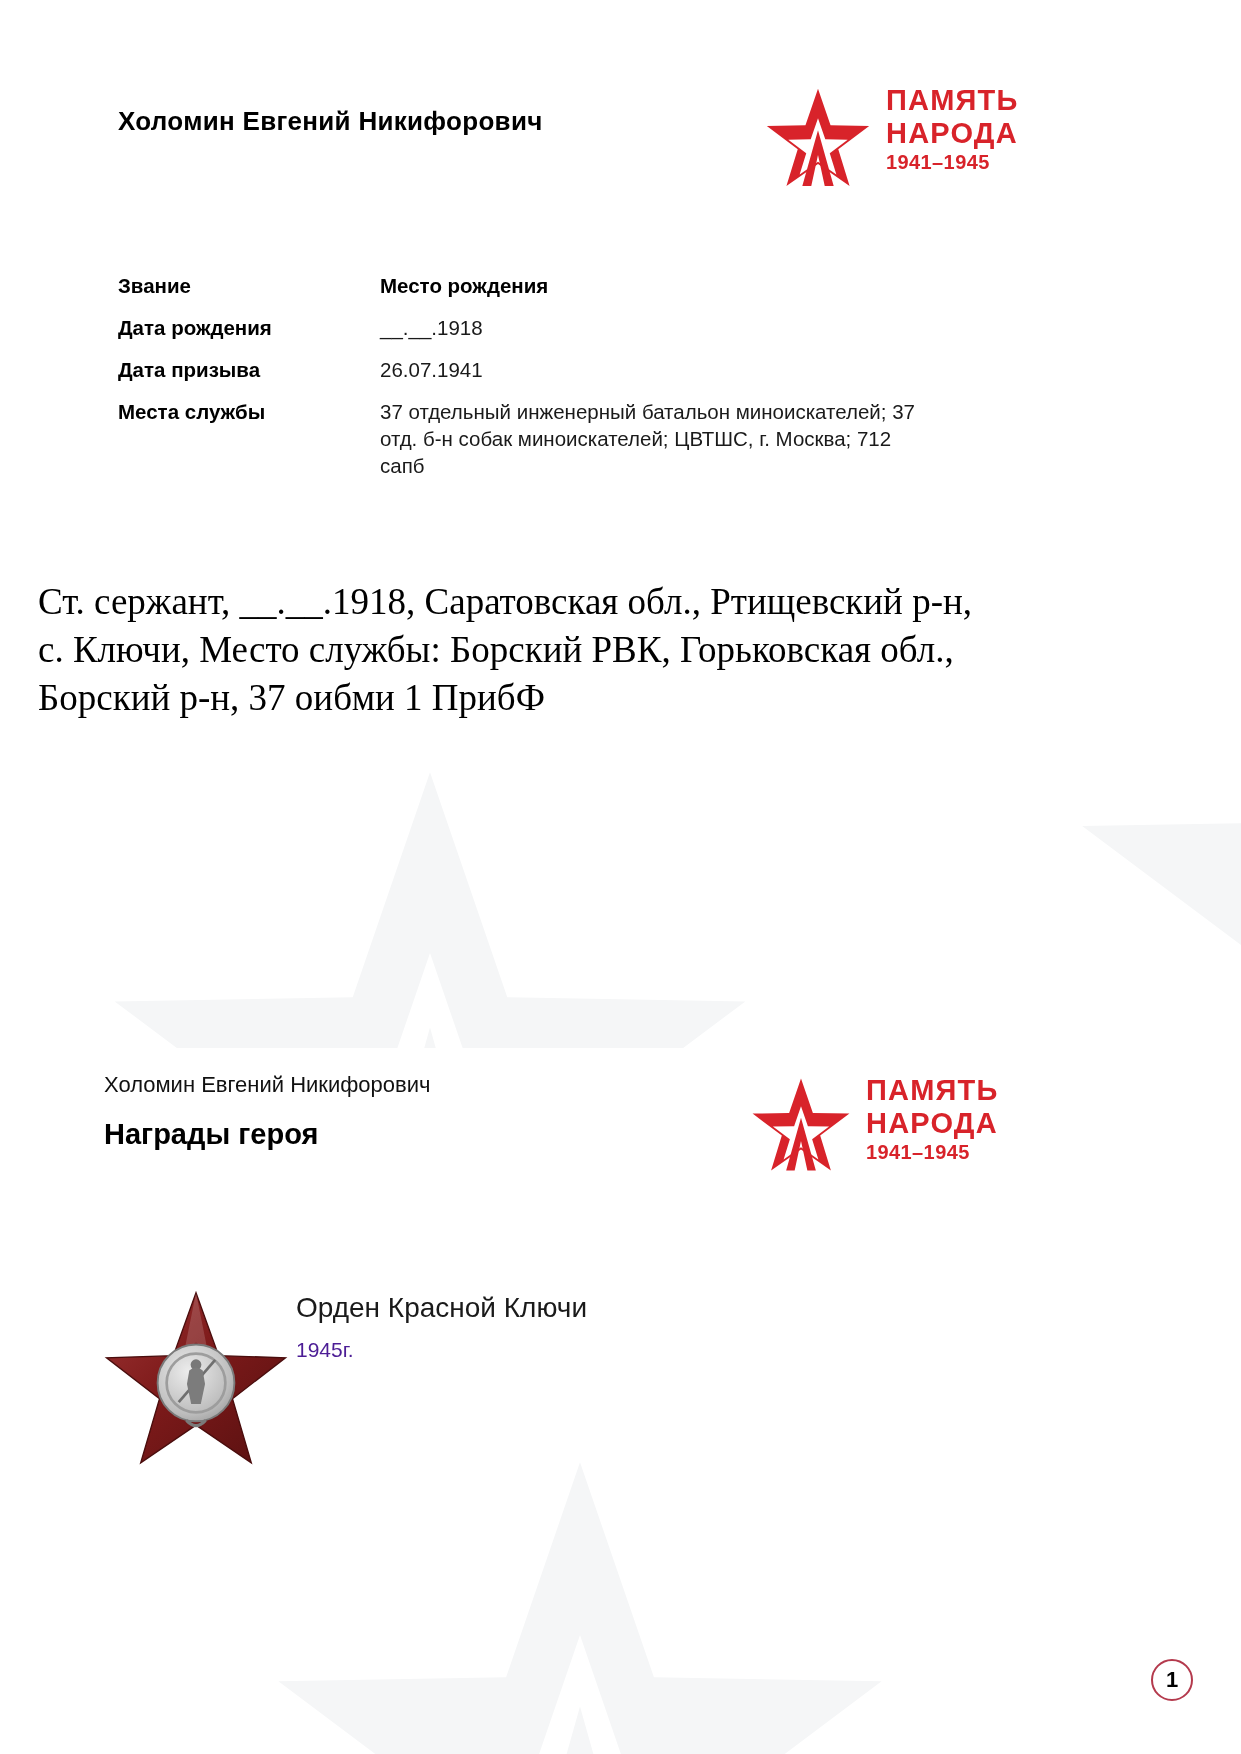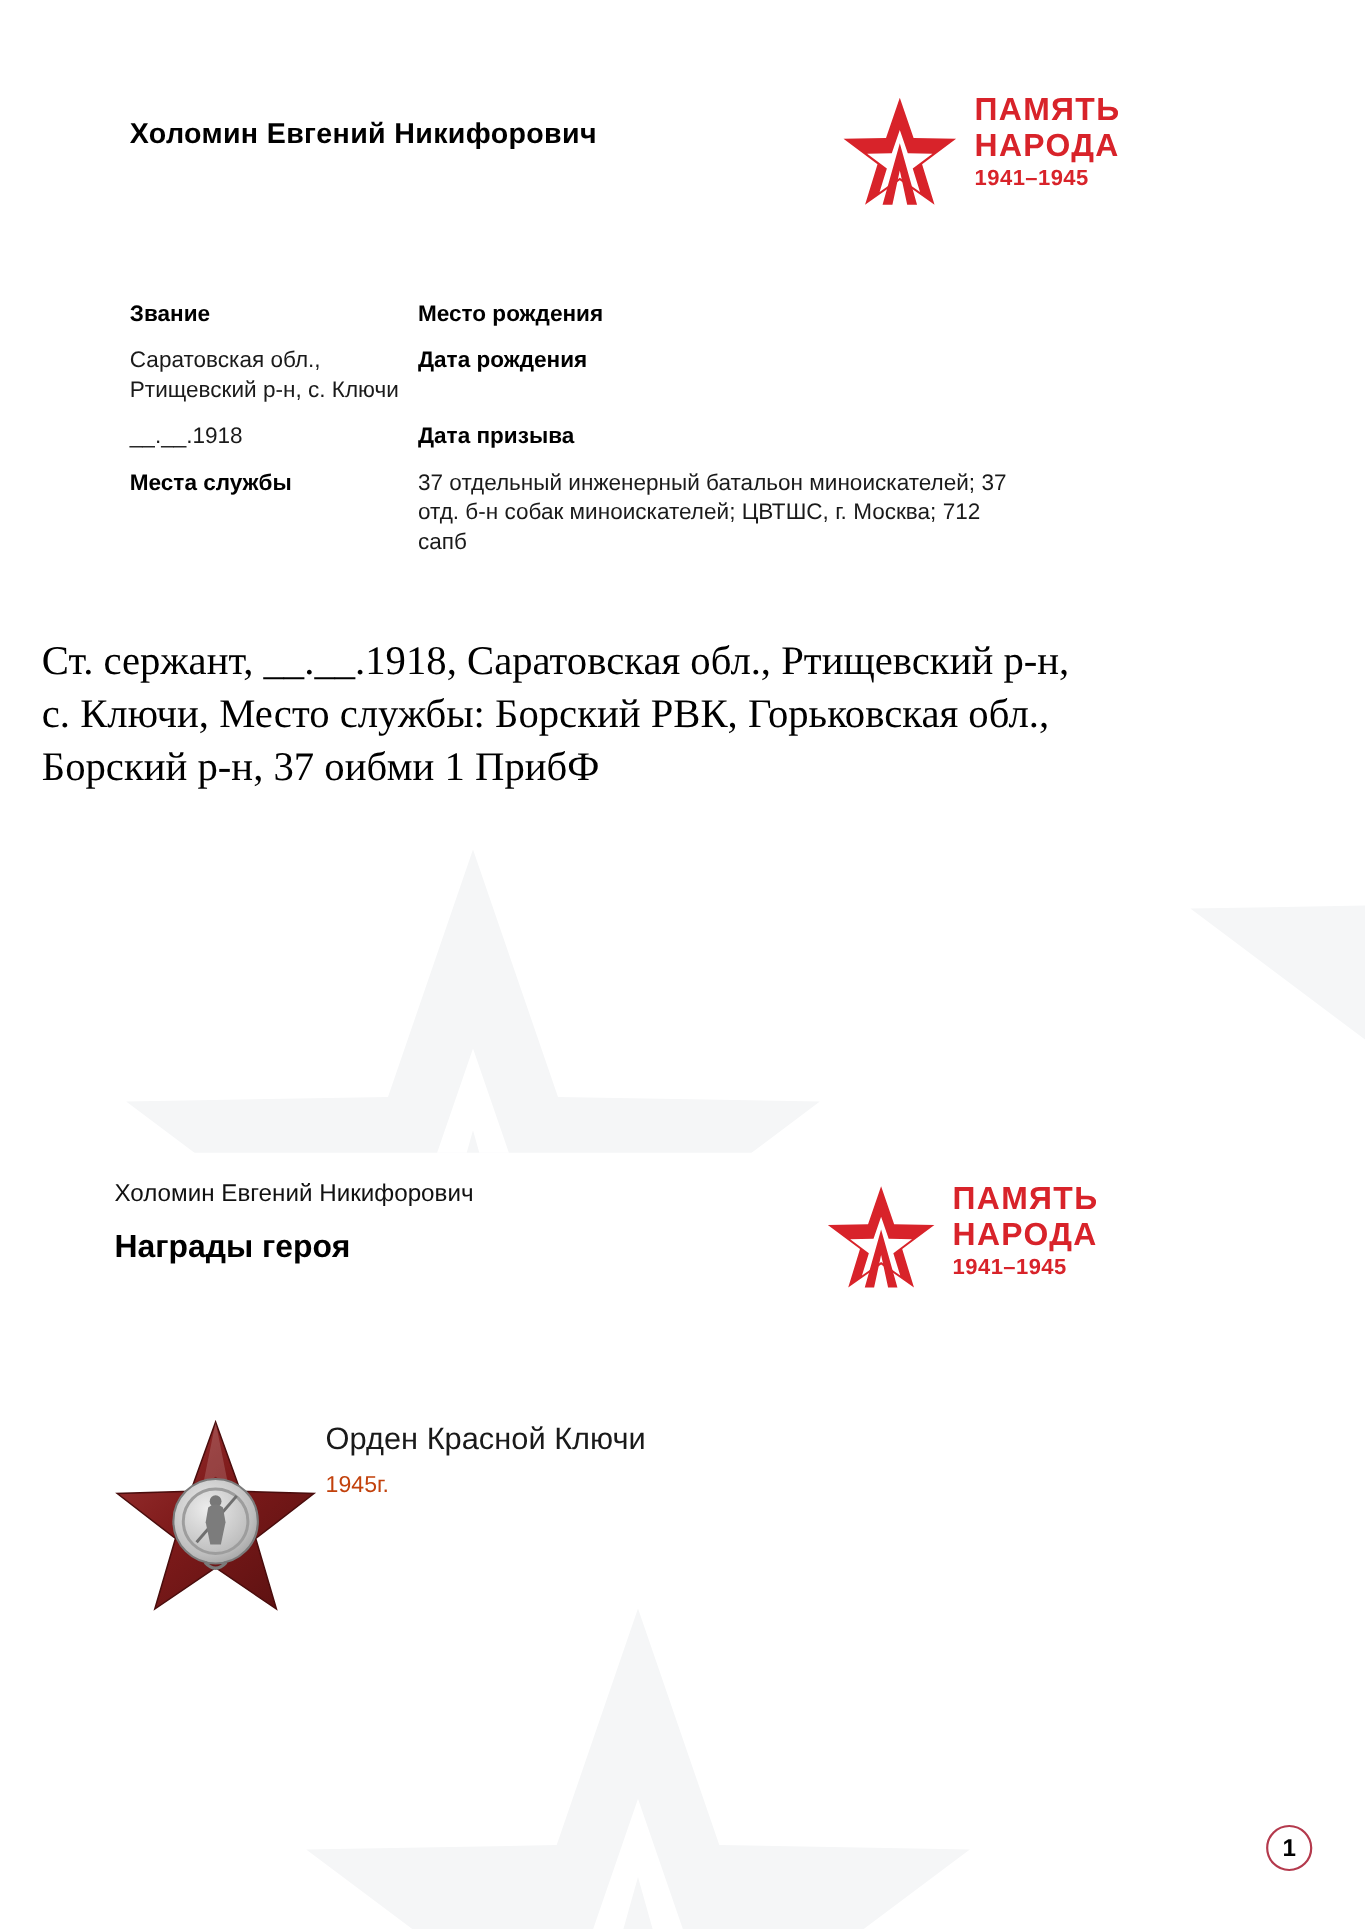--- a/index.html
+++ b/index.html
@@ -64,21 +64,21 @@
     position: absolute; left: 104px; top: 1118px;
     font-size: 29px; font-weight: bold; color: #000;
   }
   .medal { position: absolute; left: 100px; top: 1282px; width: 192px; height: 198px; }
   .award-title {
     position: absolute; left: 296px; top: 1292px;
     font-size: 28px; color: #1a1a1a;
   }
   .award-year {
     position: absolute; left: 296px; top: 1338px;
-    font-size: 21px; color: #c2410c;
+    font-size: 21px; color: #4c1d95;
   }
 
   
   .page-number {
     position: absolute; left: 1151px; top: 1659px;
     width: 42px; height: 42px; border: 2.5px solid #b43a4d; border-radius: 50%;
     display: flex; align-items: center; justify-content: center;
     font-size: 22px; font-weight: bold; color: #000; box-sizing: border-box;
   }
 </style>
@@ -121,26 +121,26 @@
         <div class="logo-word">ПАМЯТЬ</div>
         <div class="logo-word">НАРОДА</div>
         <div class="logo-years">1941–1945</div>
       </div>
     </div>
 
     <div class="info-table">
       <div class="info-label">Звание</div>
 
       <div class="info-label">Место рождения</div>
-      <div class="info-value">Саратовская обл., Ртищевский р-н, с. Ключи</div>
 
       <div class="info-label">Дата рождения</div>
       <div class="info-value">__.__.1918</div>
 
       <div class="info-label">Дата призыва</div>
+      <div class="info-value">26.07.1941</div>
 
       <div class="info-label">Места службы</div>
       <div class="info-value">37 отдельный инженерный батальон миноискателей; 37 отд. б-н собак миноискателей; ЦВТШС, г. Москва; 712 сапб</div>
     </div>
 
     <div class="summary">Ст. сержант, __.__.1918, Саратовская обл., Ртищевский р-н, с. Ключи, Место службы: Борский РВК, Горьковская обл., Борский р-н, 37 оибми 1 ПрибФ</div>
 
     <div class="person-name-2">Холомин Евгений Никифорович</div>
     <div class="awards-heading">Награды героя</div>
 

